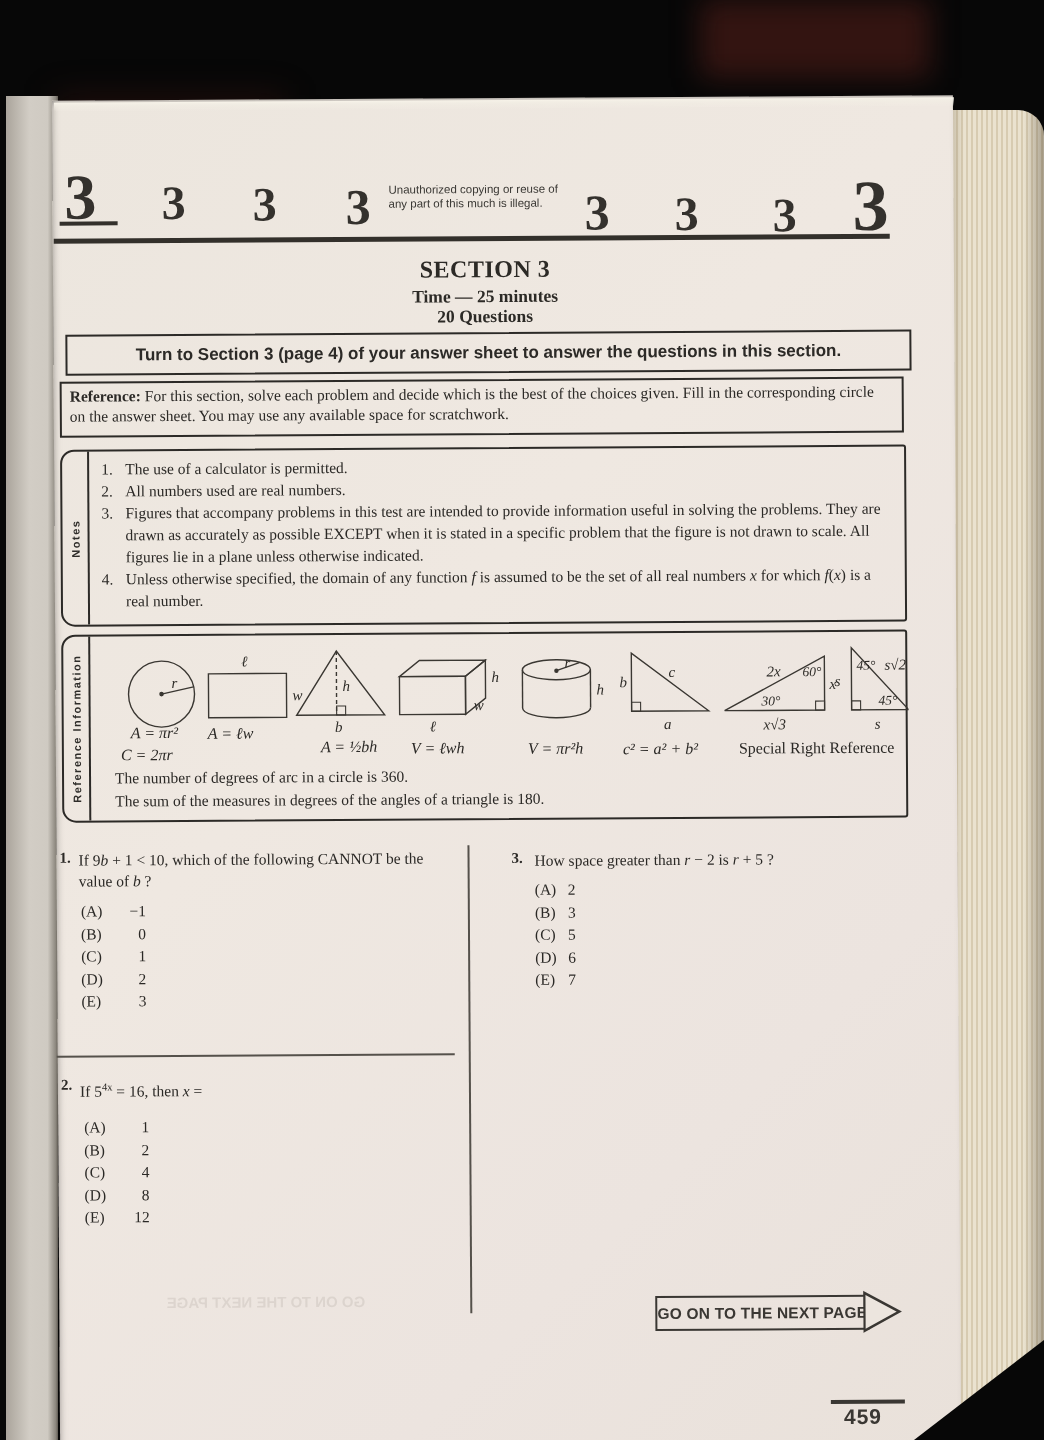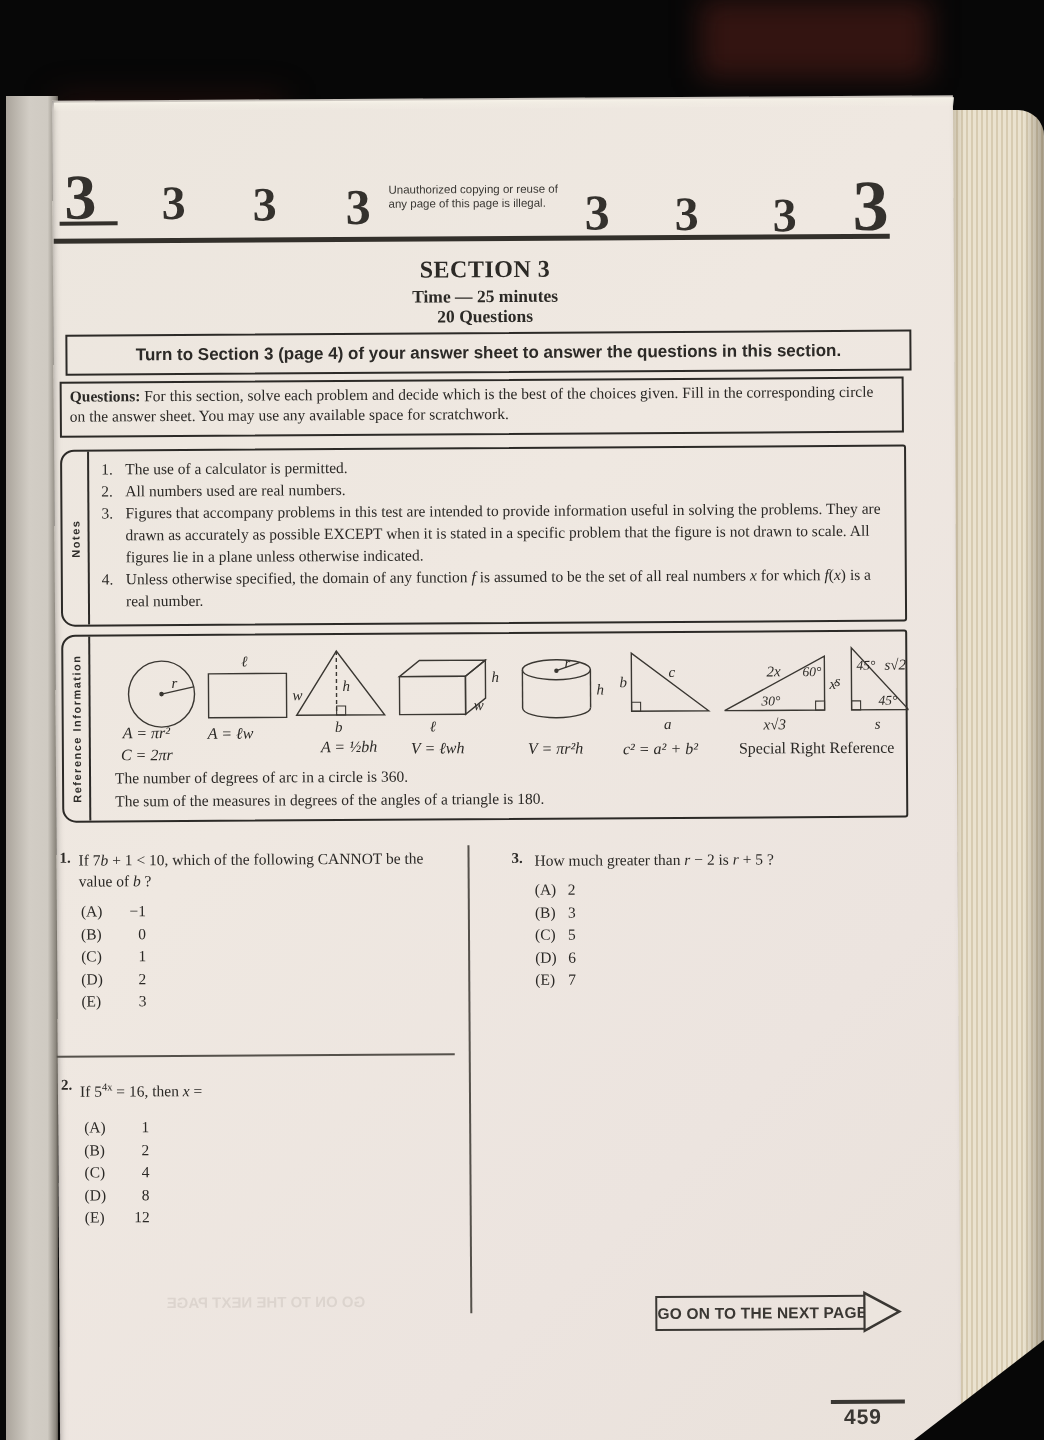--- a/index.html
+++ b/index.html
@@ -101,39 +101,39 @@
   <div class="abs page-wrap">
     <div class="abs page-bg"></div>
     <div class="abs page-top-glint"></div>
 
     <div class="abs hdr-digit" style="left:68px;top:163px;font-size:64px;">3</div>
     <div class="abs hdr-digit" style="left:165px;top:177px;font-size:48px;">3</div>
     <div class="abs hdr-digit" style="left:256px;top:179px;font-size:48px;">3</div>
     <div class="abs hdr-digit" style="left:349px;top:181px;font-size:50px;">3</div>
     <div class="abs copyright" style="left:392px;top:183px;width:175px;">
       <div>Unauthorized copying or reuse of</div>
-      <div>any page of this page is illegal.</div>
+      <div>any part of this much is illegal.</div>
     </div>
     <div class="abs hdr-digit" style="left:588px;top:188px;font-size:50px;">3</div>
     <div class="abs hdr-digit" style="left:678px;top:191px;font-size:48px;">3</div>
     <div class="abs hdr-digit" style="left:776px;top:193px;font-size:48px;">3</div>
     <div class="abs hdr-digit" style="left:856px;top:172px;font-size:72px;">3</div>
     <div class="abs hdr-underline"></div>
     <div class="abs hdr-rule"></div>
 
     <div class="abs center-line sec-title" style="top:256px;">SECTION 3</div>
     <div class="abs center-line sec-sub" style="top:286px;">Time — 25 minutes</div>
     <div class="abs center-line sec-sub" style="top:306px;">20 Questions</div>
 
     <div class="abs turn-box">
       <span>Turn to Section 3 (page 4) of your answer sheet to answer the questions in this section.</span>
     </div>
 
     <div class="abs dir-box">
-      <b>Questions:</b><span> For this section, solve each problem and decide which is the best of the choices given. Fill in the corresponding circle on the answer sheet. You may use any available space for scratchwork.</span>
+      <b>Reference:</b><span> For this section, solve each problem and decide which is the best of the choices given. Fill in the corresponding circle on the answer sheet. You may use any available space for scratchwork.</span>
     </div>
 
     <div class="abs tabbed notes-box">
       <div class="tab-rail">
         <span class="tab-label">Notes</span>
       </div>
       <div class="tab-body">
         <div class="notes-list">
           <div class="note-item">
             <span class="note-num">1.</span>
@@ -224,40 +224,40 @@
           <g>
             <polygon points="735,8 735,70 792,70"></polygon>
             <rect x="735" y="61" width="9" height="9" style="stroke-width:1.1"></rect>
             <text class="deg" x="740" y="30">45°</text>
             <text x="768" y="30">s√2</text>
             <text class="deg" x="762" y="65">45°</text>
             <text x="724" y="46" text-anchor="end">s</text>
             <text x="761" y="89" text-anchor="middle">s</text>
           </g>
         </svg>
-        <div class="formula" style="left:32px;top:88px;font-style:italic;">A = πr²</div>
+        <div class="formula" style="left:40px;top:88px;font-style:italic;">A = πr²</div>
         <div class="formula" style="left:30px;top:110px;">C = 2πr</div>
         <div class="formula" style="left:117px;top:89px;">A = ℓw</div>
         <div class="formula" style="left:230px;top:103px;">A = ½bh</div>
         <div class="formula" style="left:320px;top:105px;">V = ℓwh</div>
         <div class="formula" style="left:437px;top:106px;">V = πr²h</div>
         <div class="formula" style="left:532px;top:107px;">c² = a² + b²</div>
         <div class="formula rm" style="left:648px;top:107px;font-style:normal;">Special Right Reference</div>
         <div class="ref-note" style="left:24px;top:133px;">The number of degrees of arc in a circle is 360.</div>
         <div class="ref-note" style="left:24px;top:156px;">The sum of the measures in degrees of the angles of a triangle is 180.</div>
       </div>
     </div>
 
     <div class="abs col-divider"></div>
     <div class="abs q-sep"></div>
 
     <div class="abs" style="left:59px;top:847px;width:396px;">
       <div style="display:flex;">
         <span class="qnum" style="width:19px;flex:none;">1.</span>
-        <span class="qtext" style="width:374px;"><span>If 7</span><span style="font-style: italic;">b</span><span> + 1 &lt; 10, which of the following CANNOT be the value of </span><span style="font-style: italic;">b</span><span> ?</span></span>
+        <span class="qtext" style="width:374px;"><span>If 9</span><span style="font-style: italic;">b</span><span> + 1 &lt; 10, which of the following CANNOT be the value of </span><span style="font-style: italic;">b</span><span> ?</span></span>
       </div>
       <div class="choices" style="margin:10px 0 0 21px;">
         <div class="choice">
             <span class="ch-letter">(A)</span>
             <span class="ch-val">−1</span>
           </div>
         <div class="choice">
             <span class="ch-letter">(B)</span>
             <span class="ch-val">0</span>
           </div>
@@ -301,21 +301,21 @@
         <div class="choice">
             <span class="ch-letter">(E)</span>
             <span class="ch-val">12</span>
           </div>
       </div>
     </div>
 
     <div class="abs" style="left:511px;top:850px;width:400px;">
       <div style="display:flex;">
         <span class="qnum" style="width:23px;flex:none;">3.</span>
-        <span class="qtext"><span>How much greater than </span><span style="font-style: italic;">r</span><span> − 2 is </span><span style="font-style: italic;">r</span><span> + 5 ?</span></span>
+        <span class="qtext"><span>How space greater than </span><span style="font-style: italic;">r</span><span> − 2 is </span><span style="font-style: italic;">r</span><span> + 5 ?</span></span>
       </div>
       <div class="choices" style="margin:9px 0 0 23px;">
         <div class="choice">
             <span class="ch-letter" style="width:33px;">(A)</span>
             <span class="ch-val ch-val-l">2</span>
           </div>
         <div class="choice">
             <span class="ch-letter" style="width:33px;">(B)</span>
             <span class="ch-val ch-val-l">3</span>
           </div>

